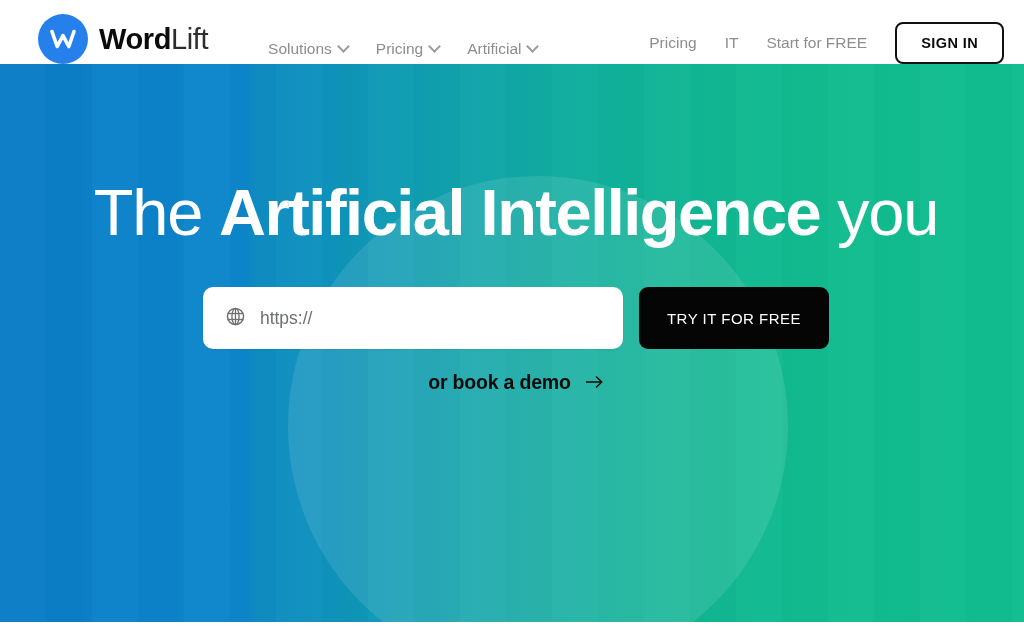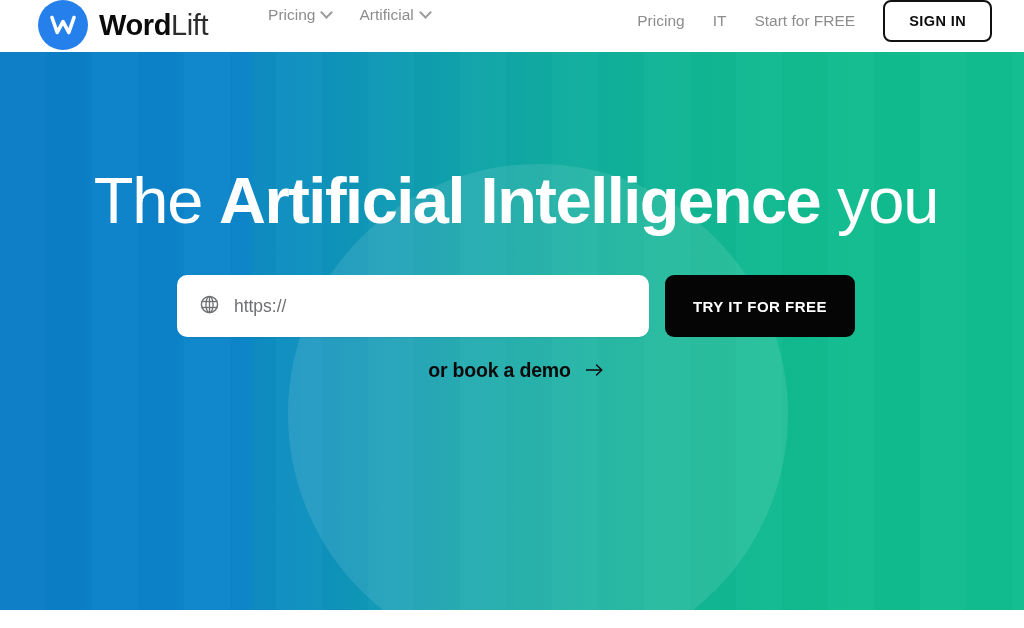--- a/index.html
+++ b/index.html
@@ -21,25 +21,25 @@
     width: 1024px;
     height: 628px;
     overflow: hidden;
   }
 
   
   .site-header {
     position: relative;
     z-index: 30;
     width: 100%;
-    height: 52px;
+    height: 64px;
     background: #ffffff;
     display: flex;
-    align-items: flex-start;
-    padding: 0 32px 0 38px;
+    align-items: flex-end;
+    padding: 0 20px 0 38px;
   }
 
   .brand {
     display: flex;
     align-items: center;
     gap: 11px;
     text-decoration: none;
     flex-shrink: 0;
   }
 
@@ -203,21 +203,21 @@
 
   .hero-form {
     margin-top: 42px;
     display: flex;
     align-items: center;
     gap: 16px;
   }
 
   .url-field {
     position: relative;
-    width: 472px;
+    width: 420px;
     height: 62px;
     background: #ffffff;
     border-radius: 10px;
     display: flex;
     align-items: center;
     padding: 0 18px 0 22px;
     gap: 14px;
     box-shadow: 0 1px 2px rgba(0,0,0,0.06);
   }
 
@@ -237,21 +237,21 @@
 
   .try-btn {
     height: 62px;
     padding: 0 28px;
     background: #050505;
     color: #ffffff;
     border: none;
     border-radius: 9px;
     font-family: "Liberation Sans", sans-serif;
     font-size: 15px;
-    font-weight: 700;
+    font-weight: 400;
     letter-spacing: 0.5px;
     cursor: pointer;
     white-space: nowrap;
   }
 
   .demo-link {
     margin-top: 22px;
     display: flex;
     align-items: center;
     gap: 14px;
@@ -274,20 +274,24 @@
     <a class="brand">
       <span class="brand-mark">
         <svg width="32" height="32" viewBox="0 0 32 32" aria-hidden="true">
           <path d="M5 8.5 L10.2 23.5 L16 12.6 L21.8 23.5 L27 8.5" fill="none" stroke="#ffffff" stroke-width="3.6" stroke-linecap="round" stroke-linejoin="round"></path>
         </svg>
       </span>
       <span class="brand-word"><span class="b1">Word</span><span class="b2">Lift</span></span>
     </a>
 
     <nav class="main-nav">
+      <a class="nav-item">
+        <span>Solutions</span>
+        <i class="caret"></i>
+      </a>
       <a class="nav-item">
         <span>Pricing</span>
         <i class="caret"></i>
       </a>
       <a class="nav-item">
         <span>Artificial</span>
         <i class="caret"></i>
       </a>
     </nav>
 

